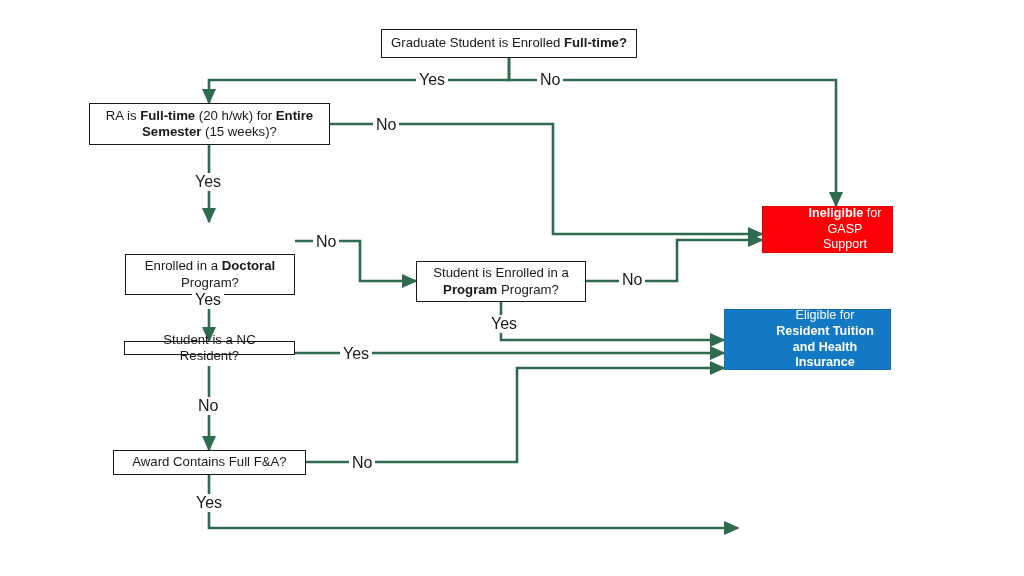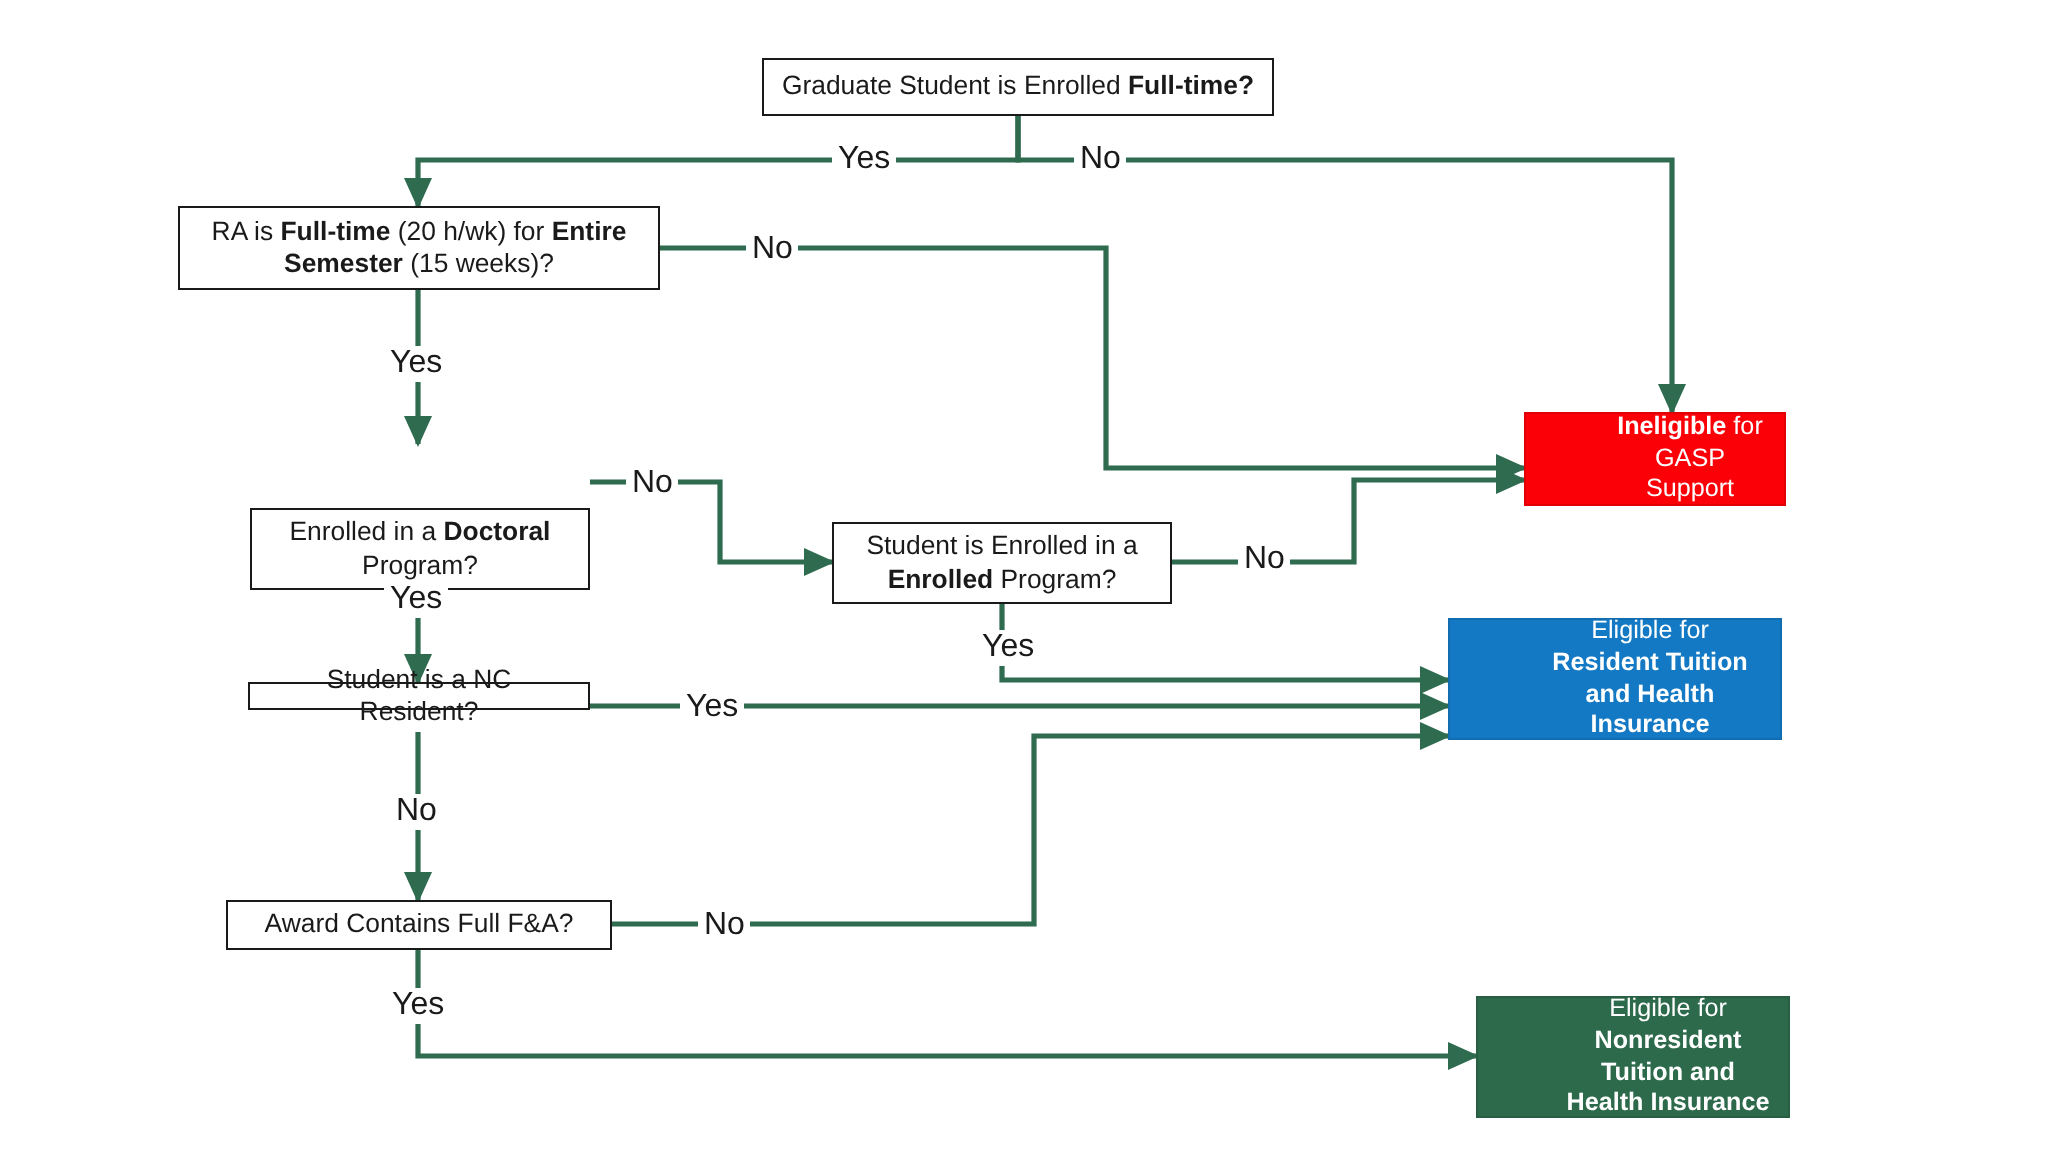--- a/index.html
+++ b/index.html
@@ -88,36 +88,33 @@
 <div class="node node-decision" style="left: 381px; top: 29px; width: 256px; height: 29px;">
       <div class="node-inner">Graduate Student is Enrolled <b>Full-time?</b></div>
     </div>
     <div class="node node-decision" style="left: 89px; top: 103px; width: 241px; height: 42px;">
       <div class="node-inner">RA is <b>Full-time</b> (20 h/wk) for <b>Entire Semester</b> (15 weeks)?</div>
     </div>
     <div class="node node-decision" style="left: 125px; top: 222px; width: 170px; height: 41px; margin-top: 32px;">
       <div class="node-inner">Enrolled in a <b>Doctoral</b> Program?</div>
     </div>
     <div class="node node-decision" style="left: 416px; top: 261px; width: 170px; height: 41px;">
-      <div class="node-inner">Student is Enrolled in a <b>Enrolled</b> Program?</div>
+      <div class="node-inner">Student is Enrolled in a <b>Program</b> Program?</div>
     </div>
     <div class="node node-decision" style="left: 124px; top: 341px; width: 171px; height: 14px;">
       <div class="node-inner">Student is a NC Resident?</div>
     </div>
     <div class="node node-decision" style="left: 113px; top: 450px; width: 193px; height: 25px;">
       <div class="node-inner">Award Contains Full F&amp;A?</div>
     </div>
     <div class="node node-terminal" style="left: 762px; top: 206px; width: 131px; height: 47px; background: rgb(251, 0, 7);">
       <div class="node-inner"><b>Ineligible</b> for GASP Support</div>
     </div>
     <div class="node node-terminal" style="left: 724px; top: 309px; width: 167px; height: 61px; background: rgb(19, 121, 196);">
       <div class="node-inner">Eligible for <b>Resident Tuition and Health Insurance</b></div>
-    </div>
-    <div class="node node-terminal" style="left: 738px; top: 498px; width: 157px; height: 61px; background: rgb(45, 106, 75);">
-      <div class="node-inner">Eligible for <b>Nonresident Tuition and Health Insurance</b></div>
     </div>
     <div class="edge-label" style="left: 416px; top: 71px;">Yes</div>
     <div class="edge-label" style="left: 537px; top: 71px;">No</div>
     <div class="edge-label" style="left: 373px; top: 116px;">No</div>
     <div class="edge-label" style="left: 192px; top: 173px;">Yes</div>
     <div class="edge-label" style="left: 313px; top: 233px;">No</div>
     <div class="edge-label" style="left: 619px; top: 271px;">No</div>
     <div class="edge-label" style="left: 192px; top: 291px;">Yes</div>
     <div class="edge-label" style="left: 488px; top: 315px;">Yes</div>
     <div class="edge-label" style="left: 340px; top: 345px;">Yes</div>

